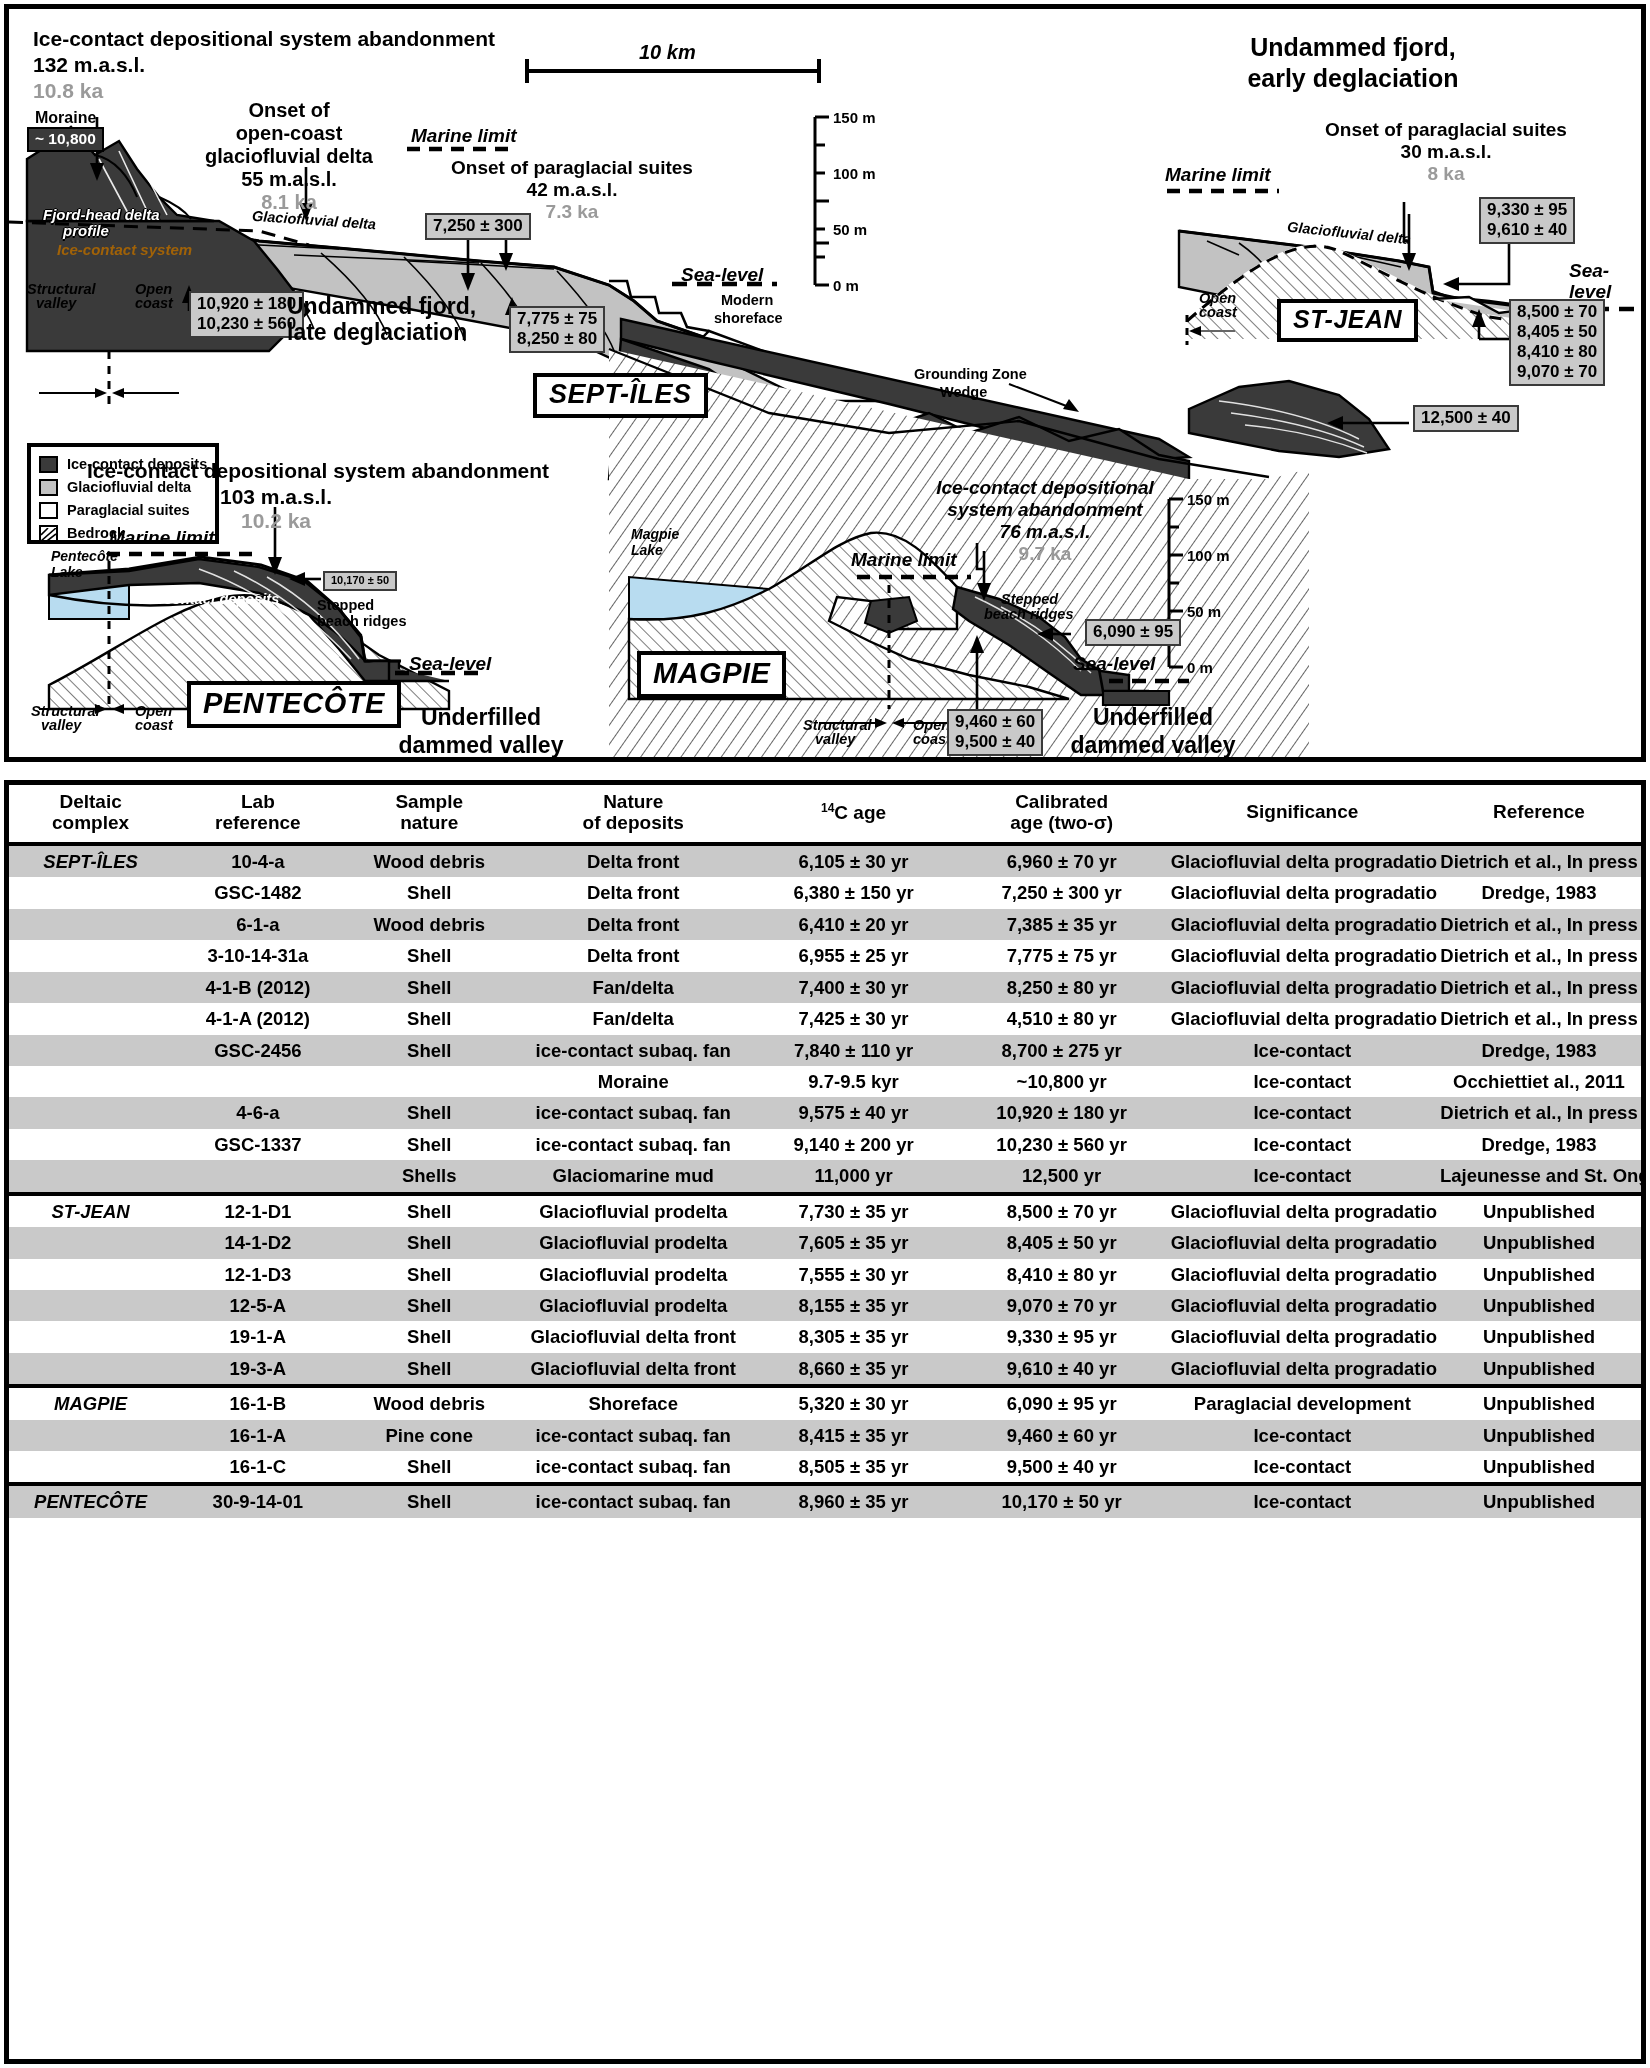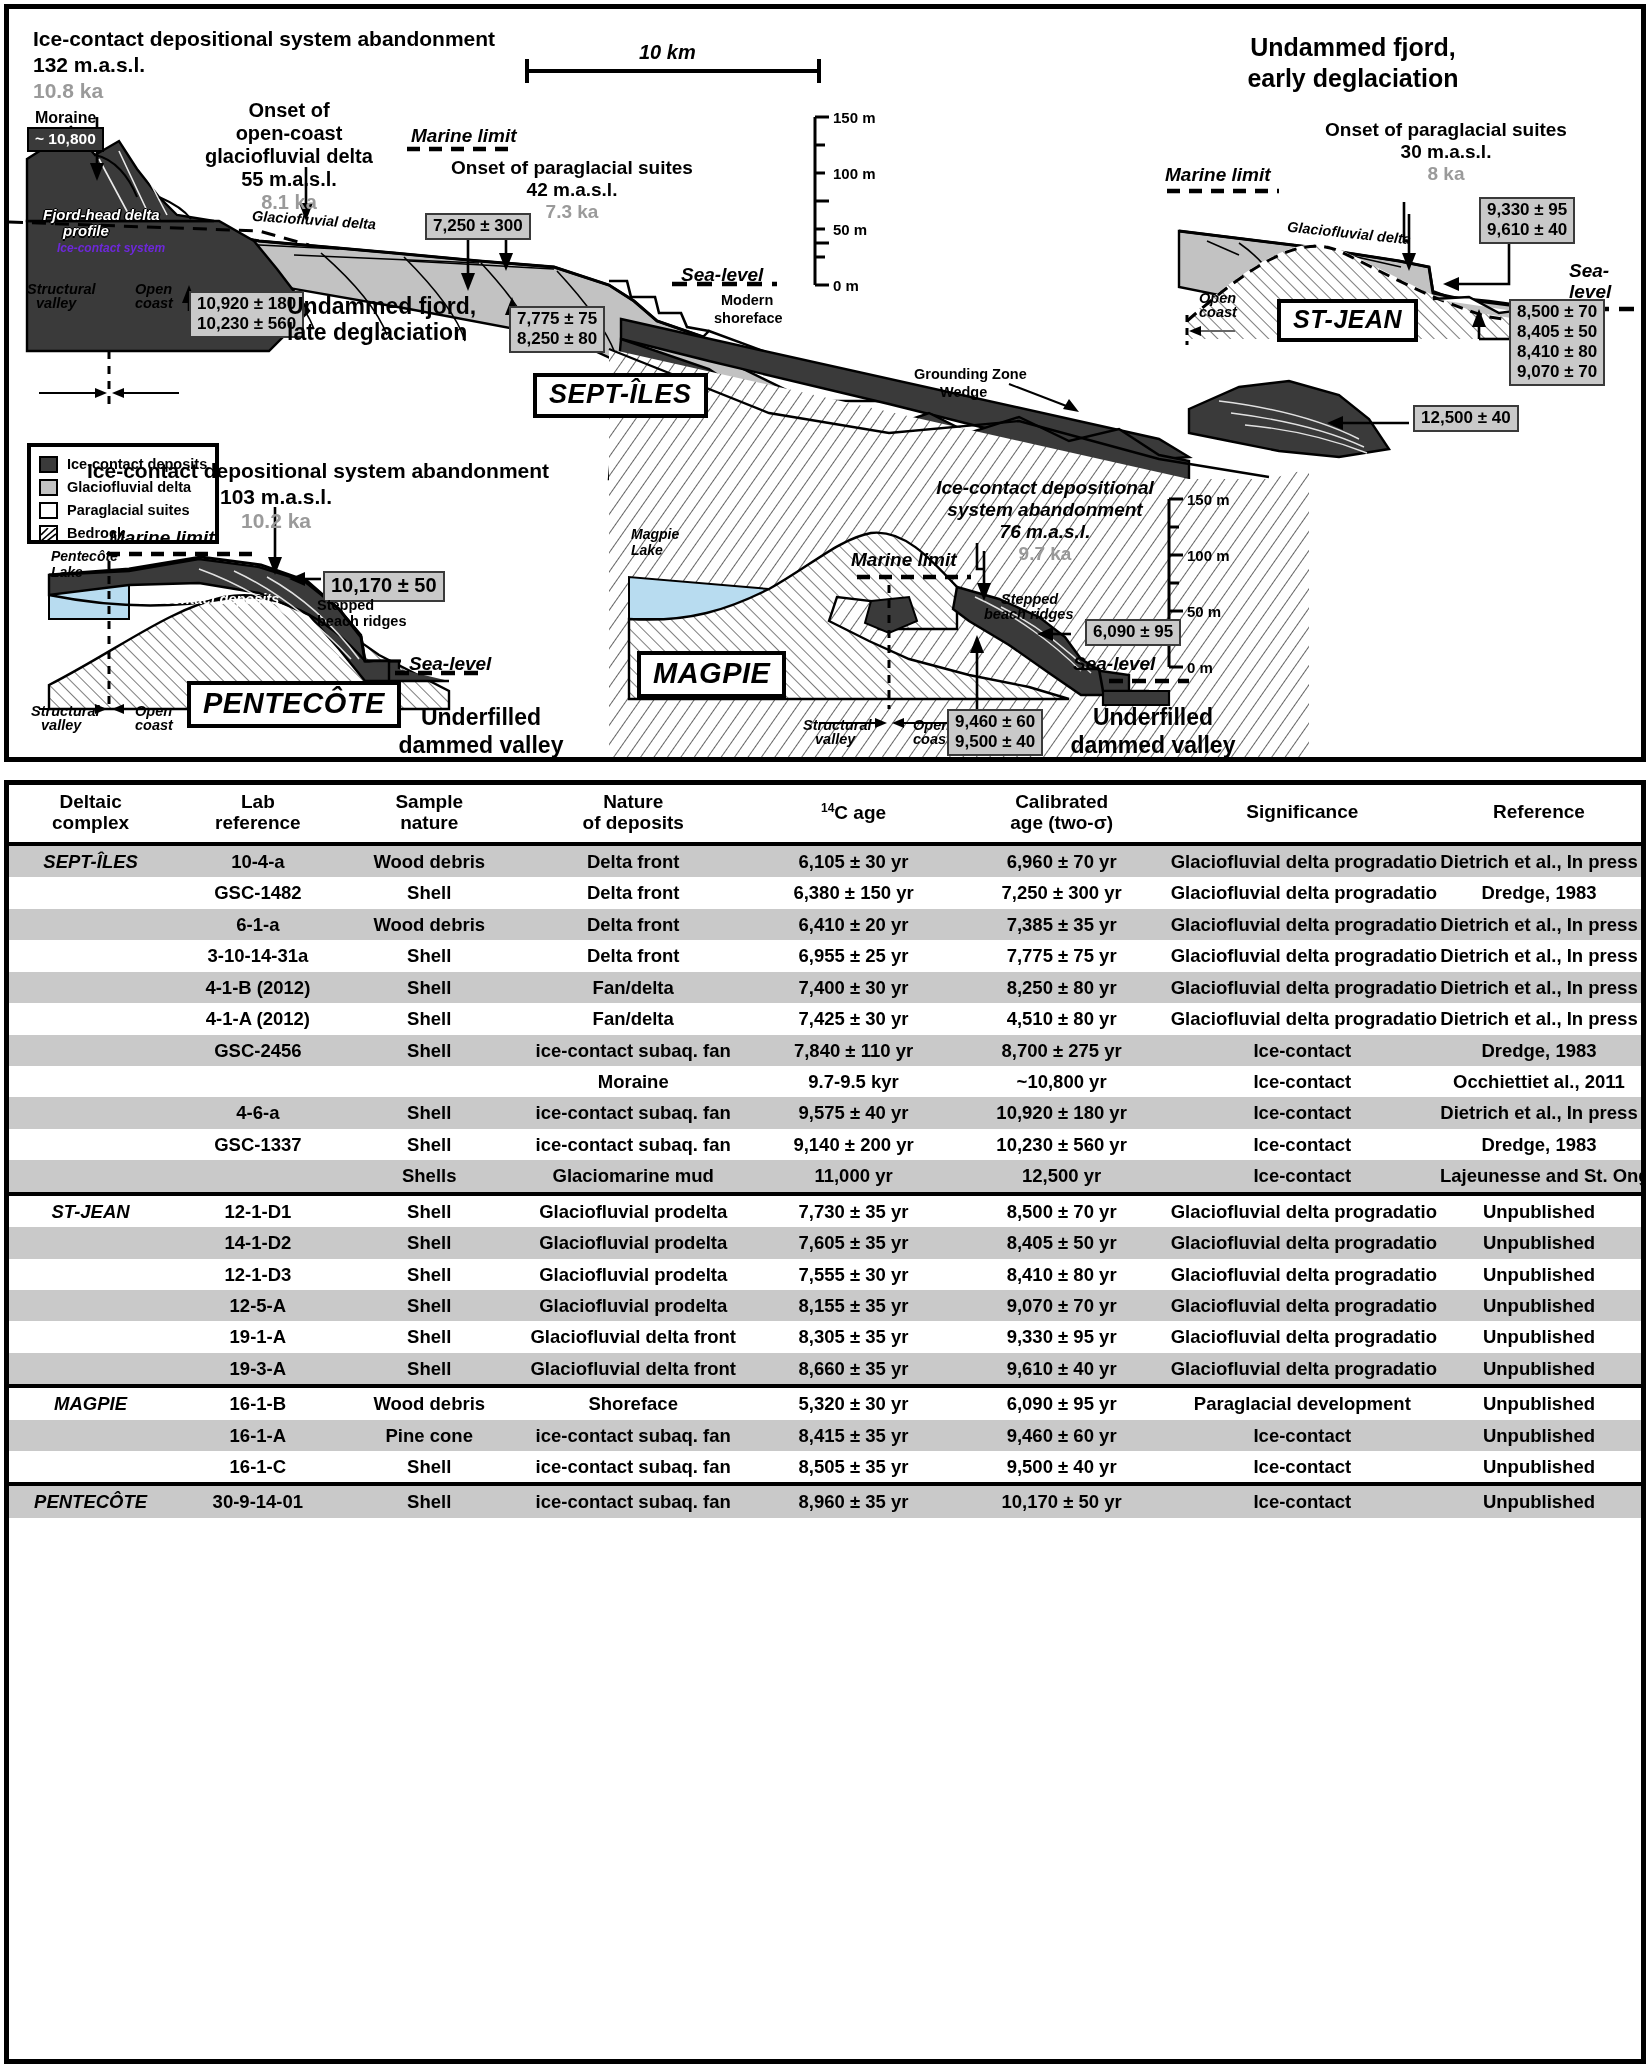--- a/index.html
+++ b/index.html
@@ -335,21 +335,21 @@
 
       <div class="agebox" style="left:416px; top:204px; font-size:17px;">
         <div>7,250 ± 300</div>
       </div>
 
       <div class="lbl it" style="left:34px; top:198px; font-size:15px; color:#fff; text-shadow:
             -1.5px 0 #000,1.5px 0 #000,0 -1.5px #000,0 1.5px #000;">Fjord-head delta</div>
       <div class="lbl it" style="left:54px; top:214px; font-size:15px; color:#fff; text-shadow:
             -1.5px 0 #000,1.5px 0 #000,0 -1.5px #000,0 1.5px #000;">profile</div>
 
-      <div class="lbl it" style="left:48px; top:233px; font-size:12px; color:#6d28d9;">Ice-contact system</div>
+      <div class="lbl it" style="left:48px; top:233px; font-size:15px; color:#a16207;">Ice-contact system</div>
 
       <div class="lbl it" style="left:243px; top:203px; font-size:14.5px; transform:rotate(4deg);">Glaciofluvial delta</div>
 
       <div class="lbl it" style="left:18px; top:272px; font-size:14.5px;">Structural</div>
       <div class="lbl it" style="left:27px; top:286px; font-size:14.5px;">valley</div>
       <div class="lbl it" style="left:126px; top:272px; font-size:14.5px;">Open</div>
       <div class="lbl it" style="left:126px; top:286px; font-size:14.5px;">coast</div>
 
       <div class="agebox" style="left:180px; top:282px; font-size:17px; text-align:left;">
         <div>10,920 ± 180</div>
@@ -443,21 +443,21 @@
       <div class="lbl" style="left:78px; top:476px; width:378px; text-align:center; font-size:21px;">103 m.a.s.l.</div>
       <div class="lbl gray" style="left:78px; top:500px; width:378px; text-align:center; font-size:21px;">10.2 ka</div>
 
       <div class="lbl it" style="left:100px; top:518px; font-size:19px;">Marine limit</div>
 
       <div class="lbl it" style="left:42px; top:540px; font-size:14px;">Pentecôte</div>
       <div class="lbl it" style="left:42px; top:556px; font-size:14px;">Lake</div>
 
       <div class="lbl it" style="left:130px; top:582px; font-size:14.5px; color:#fff;">Ice-contact deposits</div>
 
-      <div class="agebox" style="left:314px; top:562px; font-size:20px;">
+      <div class="agebox" style="left:314px; top:562px; font-size:11px;">
         <div>10,170 ± 50</div>
       </div>
 
       <div class="lbl" style="left:308px; top:588px; font-size:14.5px;">Stepped</div>
       <div class="lbl" style="left:308px; top:604px; font-size:14.5px;">beach ridges</div>
 
       <div class="lbl it" style="left:400px; top:644px; font-size:19px;">Sea-level</div>
 
       <div class="lbl it" style="left:22px; top:694px; font-size:14.5px;">Structural</div>
       <div class="lbl it" style="left:32px; top:708px; font-size:14.5px;">valley</div>

